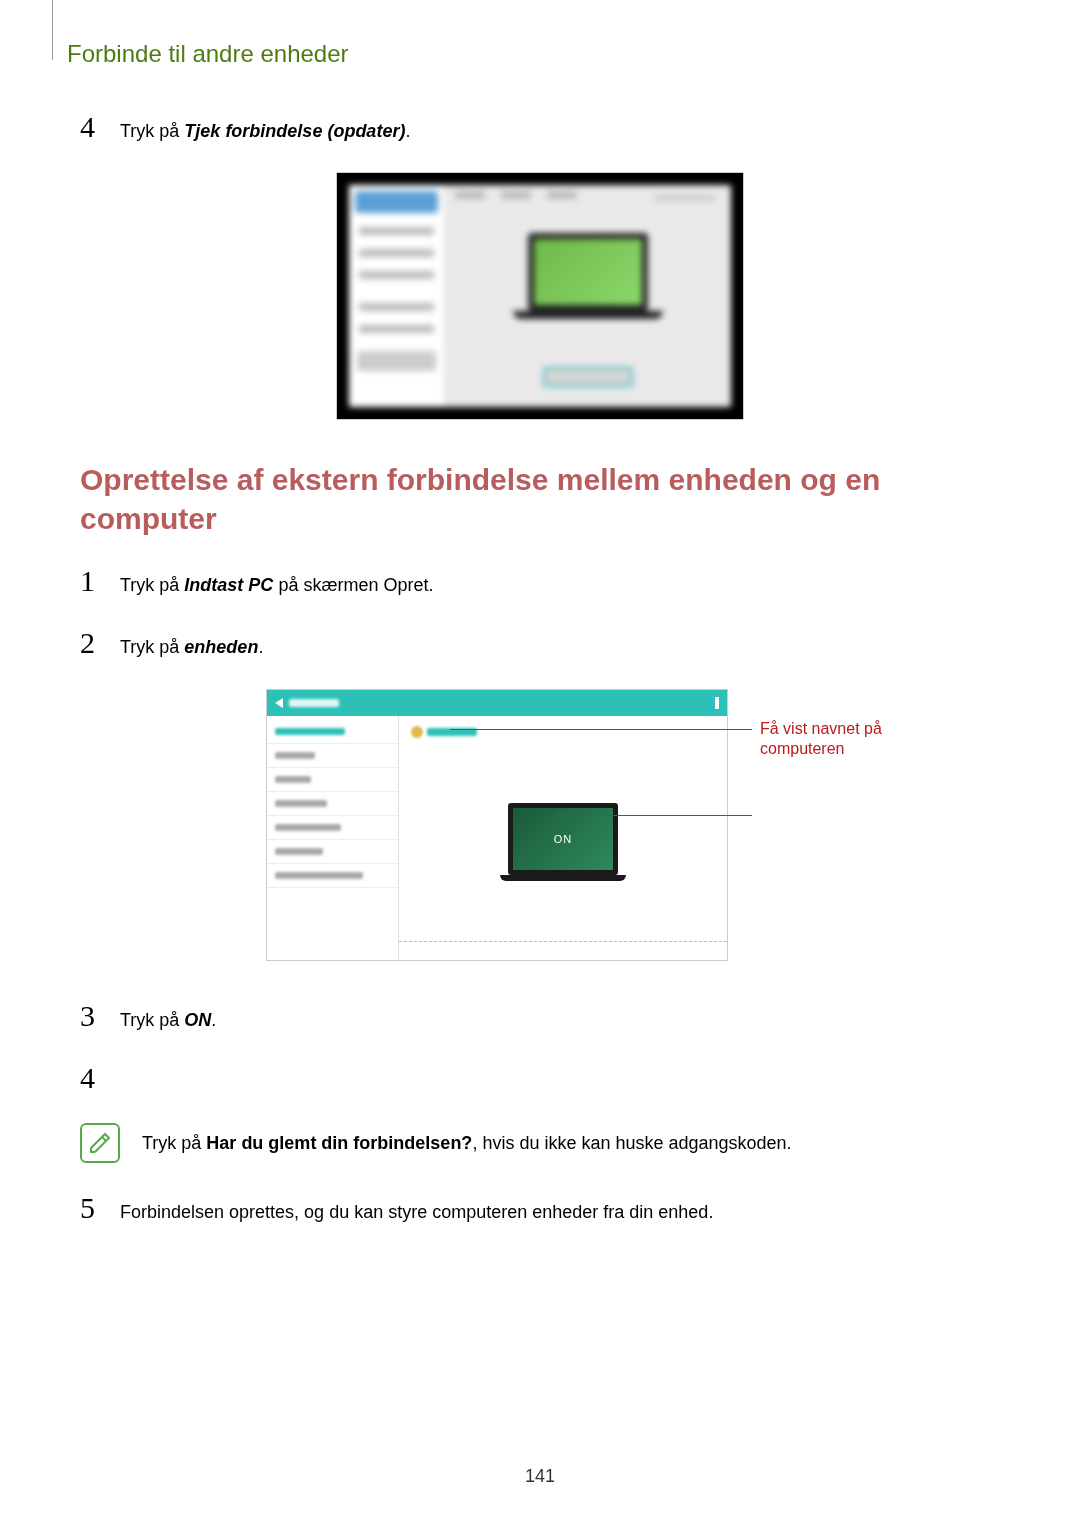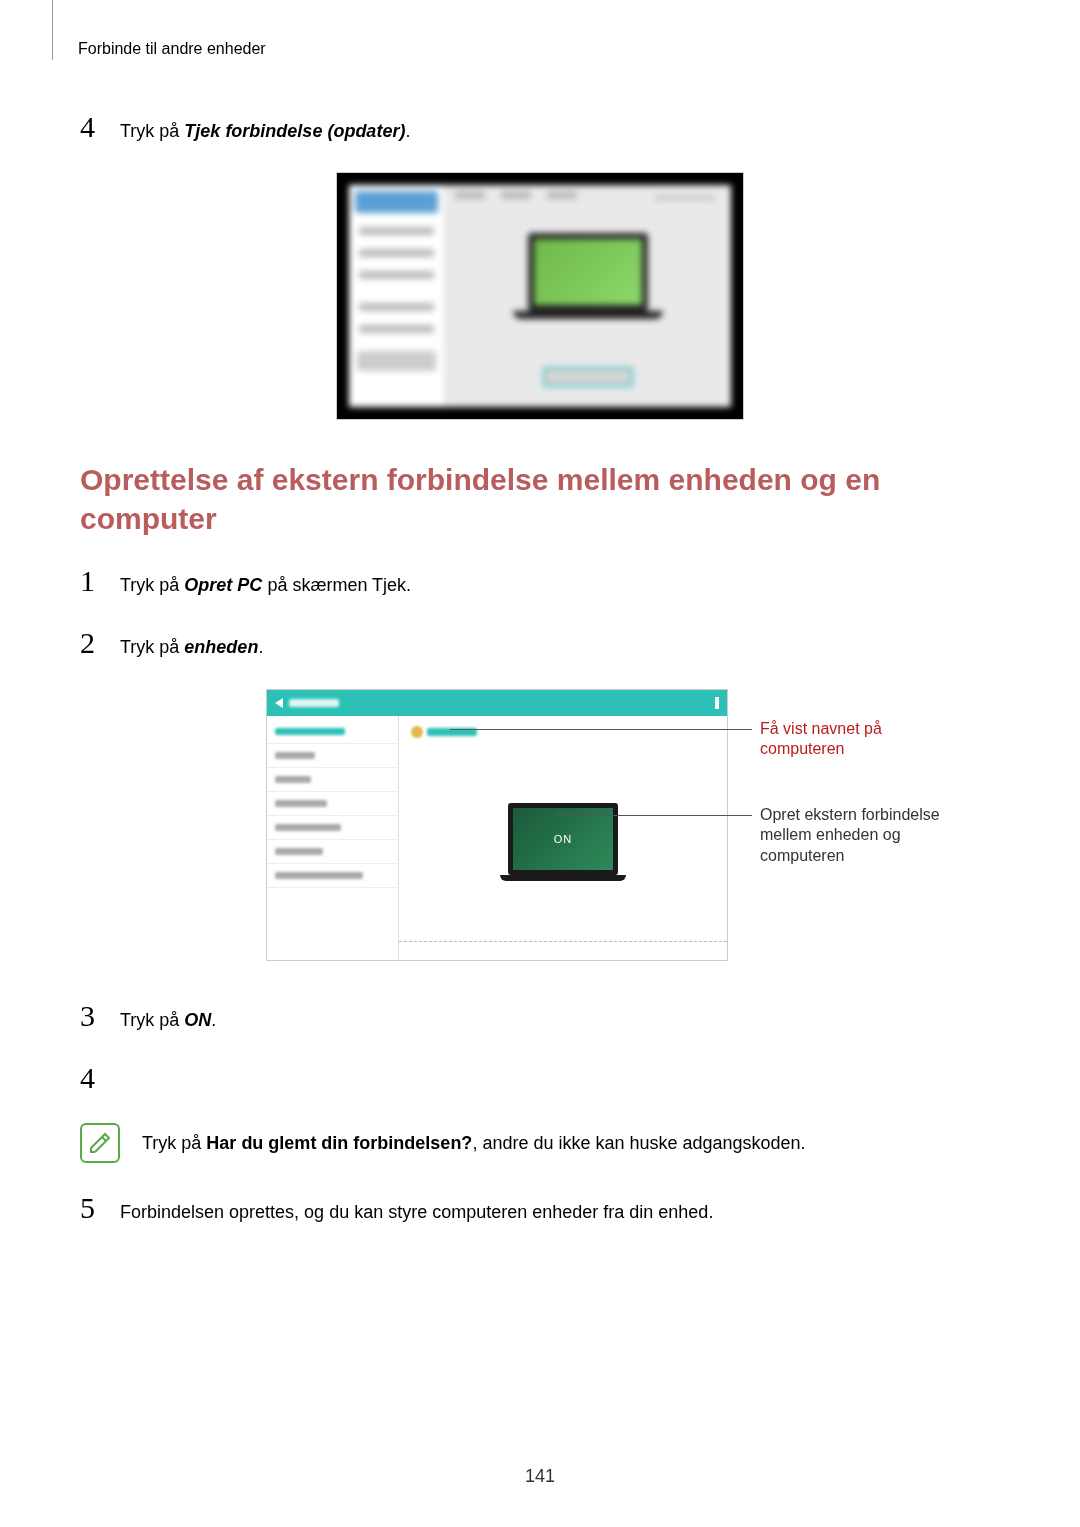--- a/index.html
+++ b/index.html
@@ -14,24 +14,24 @@
   .page-rule {
     position: absolute;
     left: 52px;
     top: 0;
     width: 1px;
     height: 60px;
     background: #999;
   }
   .header-title {
     position: absolute;
-    left: 78px;
+    left: 67px;
     top: 40px;
-    font-size: 16px;
-    color: #000000;
+    font-size: 24px;
+    color: #4d7c0f;
   }
   .content {
     position: absolute;
     left: 80px;
     top: 110px;
     width: 920px;
   }
   .step-row {
     display: flex;
     align-items: baseline;
@@ -366,21 +366,21 @@
         </div>
       </div>
     </div>
   </div>
 
   <h2 class="section-heading">Oprettelse af ekstern forbindelse mellem enheden og en computer</h2>
 
   <div class="step-row">
     <div class="step-num">1</div>
     <div class="step-text">
-      <span>Tryk på </span><b>Opret PC</b><span> på skærmen Tjek.</span>
+      <span>Tryk på </span><b>Indtast PC</b><span> på skærmen Opret.</span>
     </div>
   </div>
 
   <div class="step-row">
     <div class="step-num">2</div>
     <div class="step-text">
       <span>Tryk på </span><b>enheden</b><span>.</span>
     </div>
   </div>
 
@@ -424,42 +424,41 @@
             </div>
             <div class="fig2-lbase"></div>
           </div>
           <div class="fig2-bottom-dash"></div>
         </div>
       </div>
     </div>
     <div class="callout-line1"></div>
     <div class="callout-text1">Få vist navnet på computeren</div>
     <div class="callout-line2"></div>
-    <div class="callout-text2">Opret ekstern forbindelse mellem enheden og computeren</div>
   </div>
 
   <div class="step-row">
     <div class="step-num">3</div>
     <div class="step-text">
       <span>Tryk på </span><b>ON</b><span>.</span>
     </div>
   </div>
 
   <div class="step-row">
     <div class="step-num">4</div>
   </div>
 
   <div class="note-row">
     <div class="note-icon">
       <svg viewBox="0 0 24 24" fill="none" stroke="#5aa84a" stroke-width="2">
         <path d="M3 17 L8 12 M3 17 L3 21 L7 21 M3 17 L14 6 L18 10 L7 21 M14 6 L17 3 L21 7 L18 10"></path>
       </svg>
     </div>
     <div class="note-text">
-      <span>Tryk på </span><b>Har du glemt din forbindelsen?</b><span>, andre du ikke kan huske adgangskoden.</span>
+      <span>Tryk på </span><b>Har du glemt din forbindelsen?</b><span>, hvis du ikke kan huske adgangskoden.</span>
     </div>
   </div>
 
   <div class="step-row">
     <div class="step-num">5</div>
     <div class="step-text">Forbindelsen oprettes, og du kan styre computeren enheder fra din enhed.</div>
   </div>
 
 </div>
 

